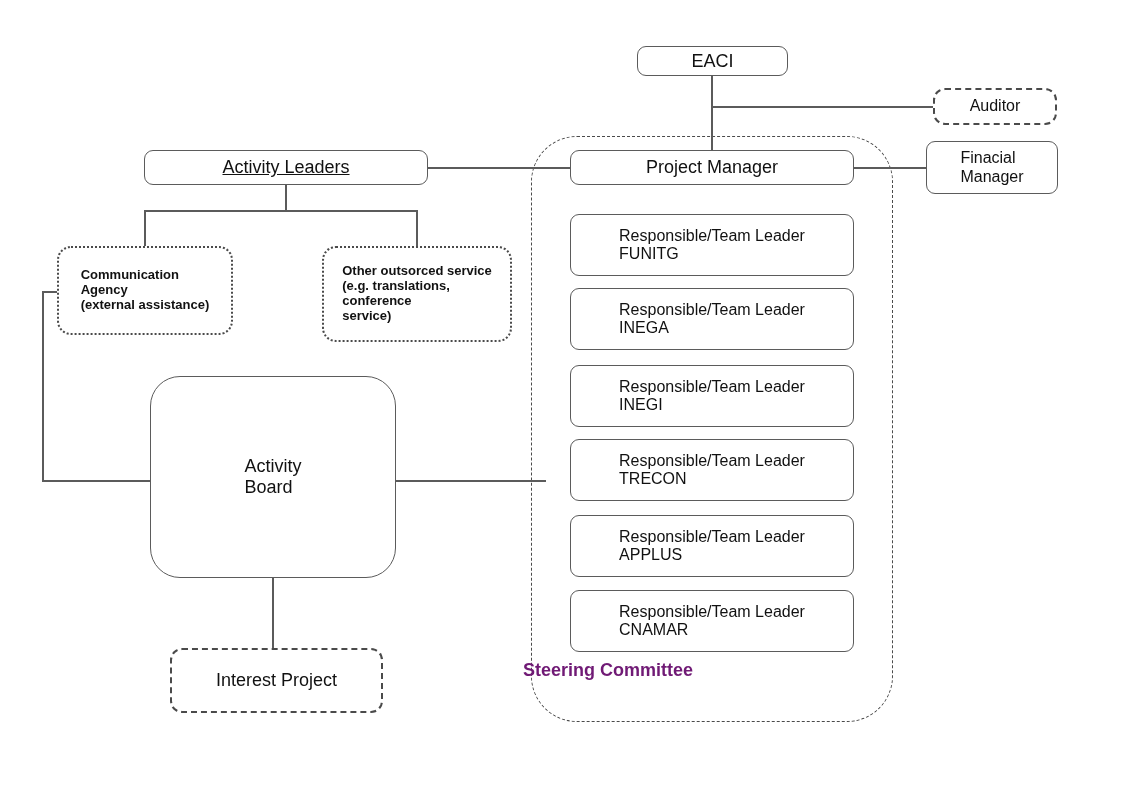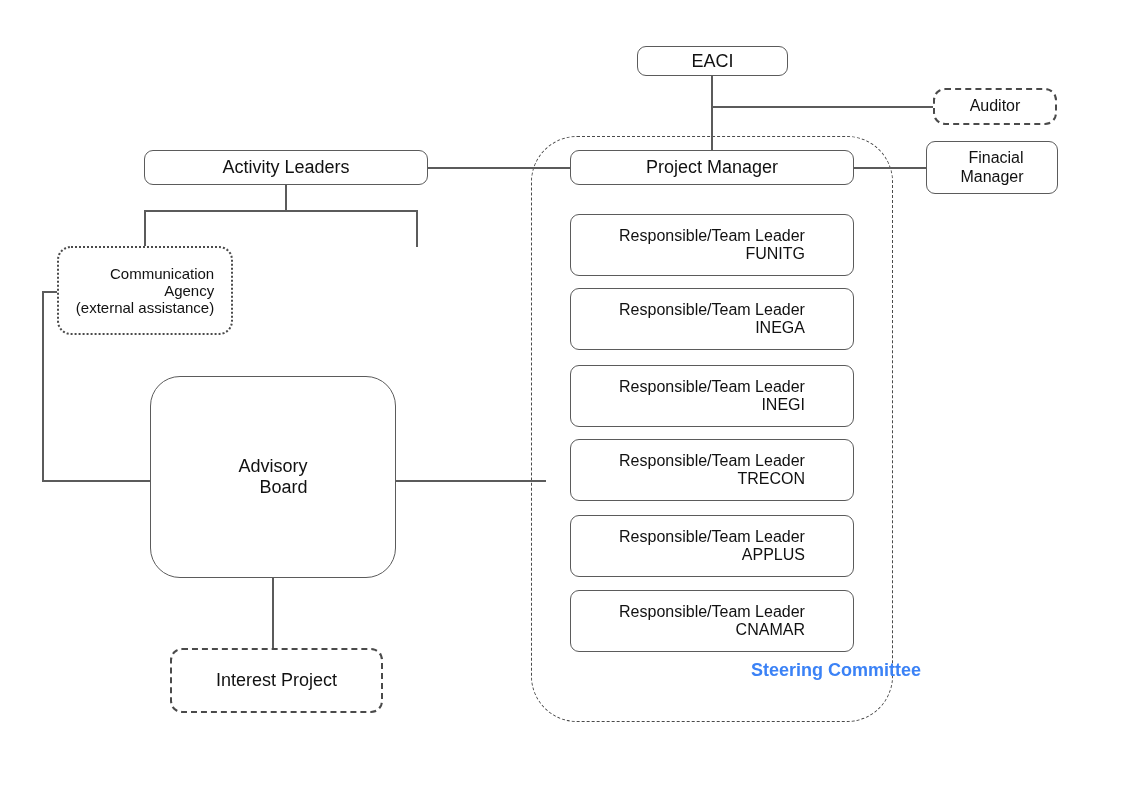--- a/index.html
+++ b/index.html
@@ -19,21 +19,21 @@
     background: #ffffff;
     overflow: hidden;
   }
   
   .node {
     position: absolute;
     box-sizing: border-box;
     display: flex;
     align-items: center;
     justify-content: center;
-    text-align: right;
+    text-align: left;
     background: #ffffff;
     color: #111111;
     line-height: 1.15;
     white-space: pre-line;
     z-index: 3;
   }
   .solid {
     border: 1.6px solid #5b5b5b;
     border-radius: 9px;
   }
@@ -55,43 +55,43 @@
     width: 362px;
     height: 586px;
     box-sizing: border-box;
     border: 1.7px dashed #4a4a4a;
     border-radius: 46px;
     background: transparent;
     z-index: 1;
   }
   #steering-committee-label {
     position: absolute;
-    left: 559px;
+    left: 523px;
     top: 660px;
     width: 362px;
-    text-align: right;
+    text-align: left;
     font-size: 18px;
     font-weight: bold;
-    color: #3b82f6;
+    color: #701a75;
     z-index: 4;
   }
 
   
   .ln {
     position: absolute;
     background: #5b5b5b;
     z-index: 2;
   }
   .lnh { height: 1.6px; }
   .lnv { width: 1.6px; }
 
   
   .t18  { font-size: 18px; }
   .t17  { font-size: 16px; }
-  .t13  { font-size: 15px; }
+  .t13  { font-size: 13px; font-weight: bold; }
 </style>
 </head>
 <body>
 
 <div id="canvas">
 
   <div id="steering-committee"></div>
   <div id="steering-committee-label">Steering Committee</div>
 
   <div class="ln lnv" style="left:711px; top:75px; height:76px;"></div>
@@ -120,28 +120,32 @@
 
   <div class="node solid t18" style="left:637px; top:46px; width:151px; height:30px;">EACI</div>
 
   <div class="node dashdot t17" style="left:933px; top:88px; width:124px; height:37px;">Auditor</div>
 
   <div class="node solid t17" style="left:926px; top:141px; width:132px; height:53px;">Finacial
 Manager</div>
 
   <div class="node solid t18" style="left:570px; top:150px; width:284px; height:35px;">Project Manager</div>
 
-  <div class="node solid t18" style="left:144px; top:150px; width:284px; height:35px;">Activity Leaders</div>
+  <div class="node solid t18" style="left:144px; top:150px; width:284px; height:35px;text-decoration:underline;">Activity Leaders</div>
 
   <div class="node dotted t13" style="left:57px; top:246px; width:176px; height:89px;">Communication
 Agency
 (external assistance)</div>
 
+  <div class="node dotted t13" style="left:322px; top:246px; width:190px; height:96px;">Other outsorced service
+(e.g. translations,
+conference
+service)</div>
 
-  <div class="node solid bigradius t18" style="left:150px; top:376px; width:246px; height:202px;">Advisory
+  <div class="node solid bigradius t18" style="left:150px; top:376px; width:246px; height:202px;">Activity
 Board</div>
 
   <div class="node dashdot t18" style="left:170px; top:648px; width:213px; height:65px;">Interest Project</div>
 
   <div class="node solid t17" style="left:570px; top:214px; width:284px; height:62px;">Responsible/Team Leader
 FUNITG</div>
 
   <div class="node solid t17" style="left:570px; top:288px; width:284px; height:62px;">Responsible/Team Leader
 INEGA</div>
 

